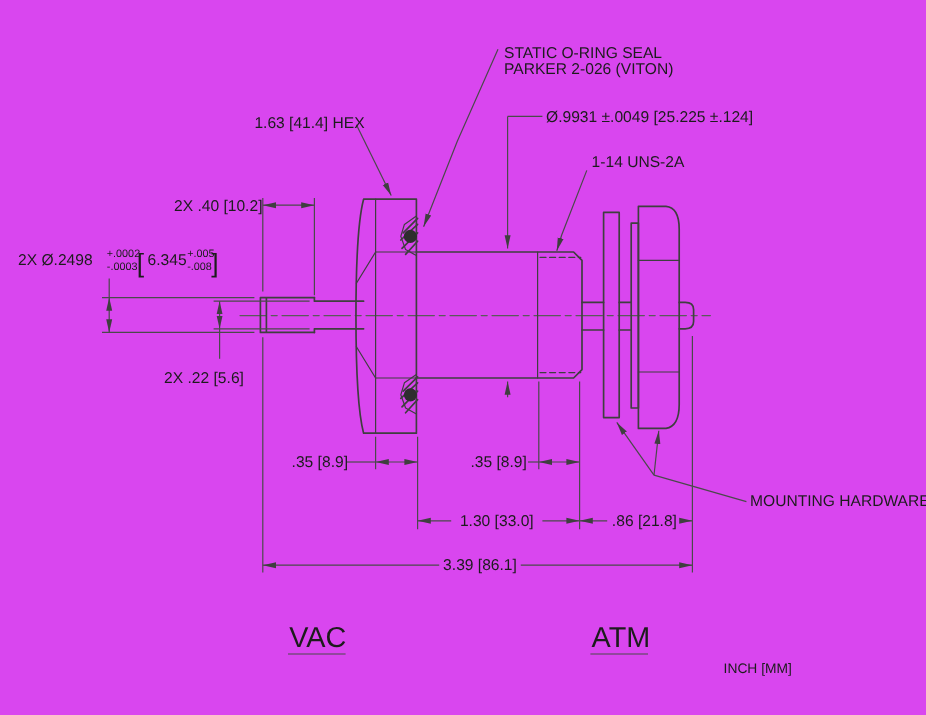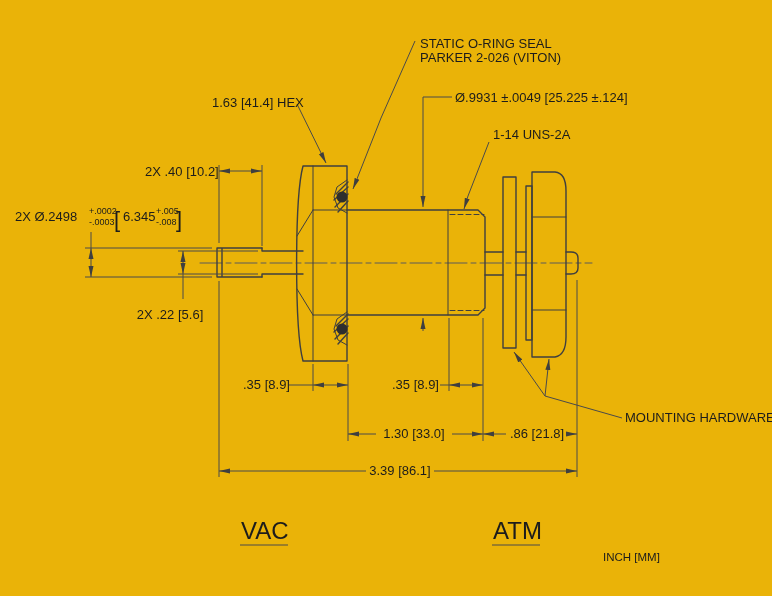--- a/index.html
+++ b/index.html
@@ -1,16 +1,16 @@
 <!DOCTYPE html>
 <html><head>
 <meta charset="utf-8">
 <style>
   html,body{margin:0;padding:0;background:#fff;}
-  .sheet{position:relative;width:772px;height:596px;background:#eab308;overflow:hidden;}
+  .sheet{position:relative;width:772px;height:596px;background:#d946ef;overflow:hidden;}
   svg{display:block;}
   svg text{fill:#1c1c1c;font-family:"Liberation Sans",sans-serif;font-size:13px;}
   .part path,.part rect,.part line{stroke:#3f3f3f;stroke-width:1.4;fill:none;stroke-linejoin:round;stroke-linecap:round;}
   .part .thin{stroke-width:1;}
   .part .dashed{stroke-dasharray:5 3;stroke-width:1;}
   .part .cl{stroke:#5a5a5a;stroke-width:1;stroke-dasharray:22 4 5 4;}
   .dims path,.dims line{stroke:#4a4a4a;stroke-width:1;fill:none;}
   .oring-fill{fill:#2e2e2e;stroke:none;}
   .hatch{stroke:#4a4a4a;stroke-width:0.8;}
   .tol{font-size:9px;}

